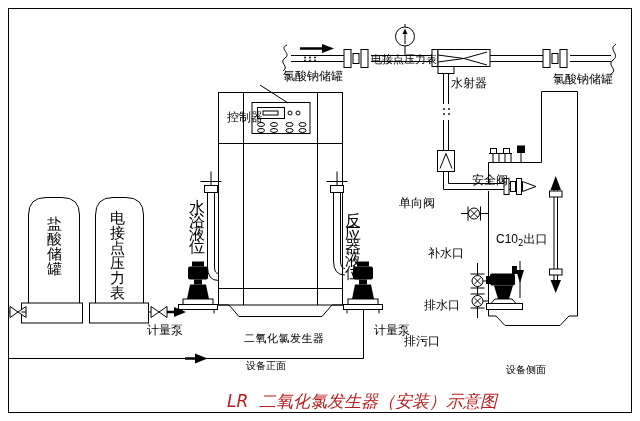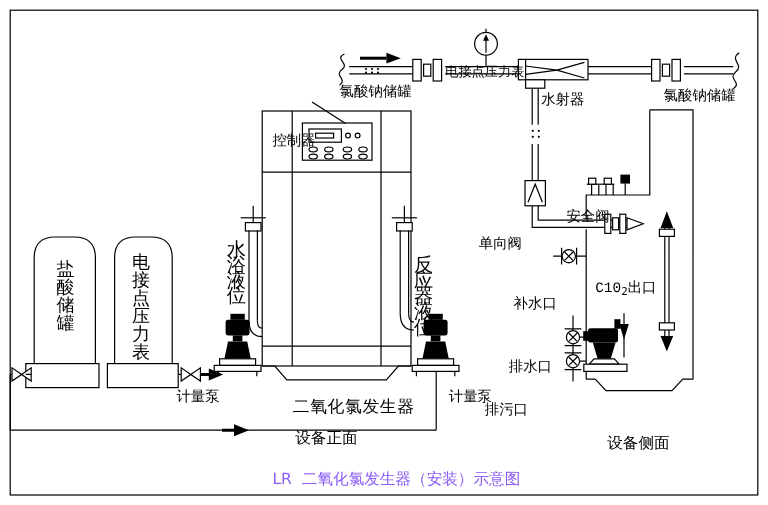--- a/index.html
+++ b/index.html
@@ -4,25 +4,25 @@
 <style>
   html,body{margin:0;padding:0;background:#888;}
   #stage{
     position:relative;width:640px;height:421px;background:#ffffff;
     font-family:"DejaVu Sans",sans-serif;color:#000;overflow:hidden;
   }
   #art{position:absolute;left:0;top:0;}
   .lbl{position:absolute;font-size:12px;line-height:14px;white-space:nowrap;color:#000;margin-top:40px;}
   .vlbl{position:absolute;font-size:15px;line-height:15px;width:14px;word-break:break-all;white-space:normal;text-align:center;color:#000;}
   .vlbl.small{font-size:16px;line-height:13px;width:13px;}
-  .tiny{font-size:14px;letter-spacing:0.5px;}
-  .big{font-size:13px;}
-  .mono{font-family:Liberation Mono, monospace;}
+  .tiny{font-size:11px;letter-spacing:0.5px;}
+  .big{font-size:10px;}
+  .mono{font-family:Liberation Sans, sans-serif;}
   sub.s2{font-size:9px;vertical-align:-3px;font-family:"DejaVu Sans Mono",monospace;}
-  #title{position:absolute;font-size:13px;white-space:pre;color:#8b5cf6;}
+  #title{position:absolute;font-size:17px;white-space:pre;color:#b91c1c;font-style:italic;}
   svg{display:block;}
   .ln{stroke:#000;stroke-width:1;fill:none;}
   .wf{stroke:#000;stroke-width:1;fill:#fff;}
   .bf{stroke:none;fill:#000;}
 </style>
 </head>
 <body>
 
 <div id="stage">
 

